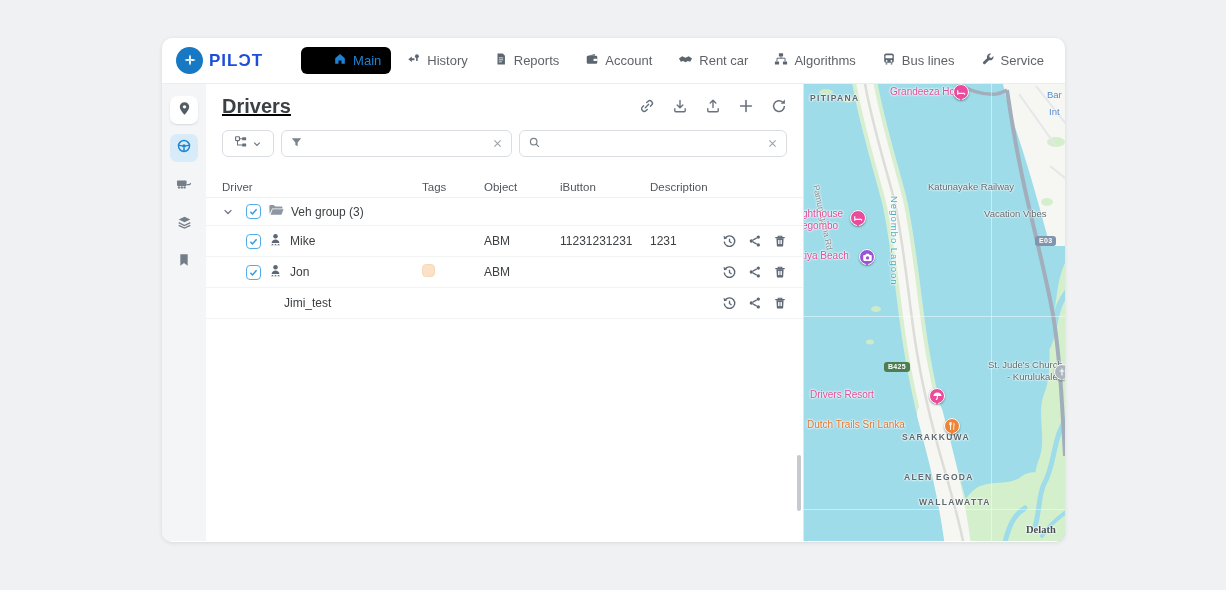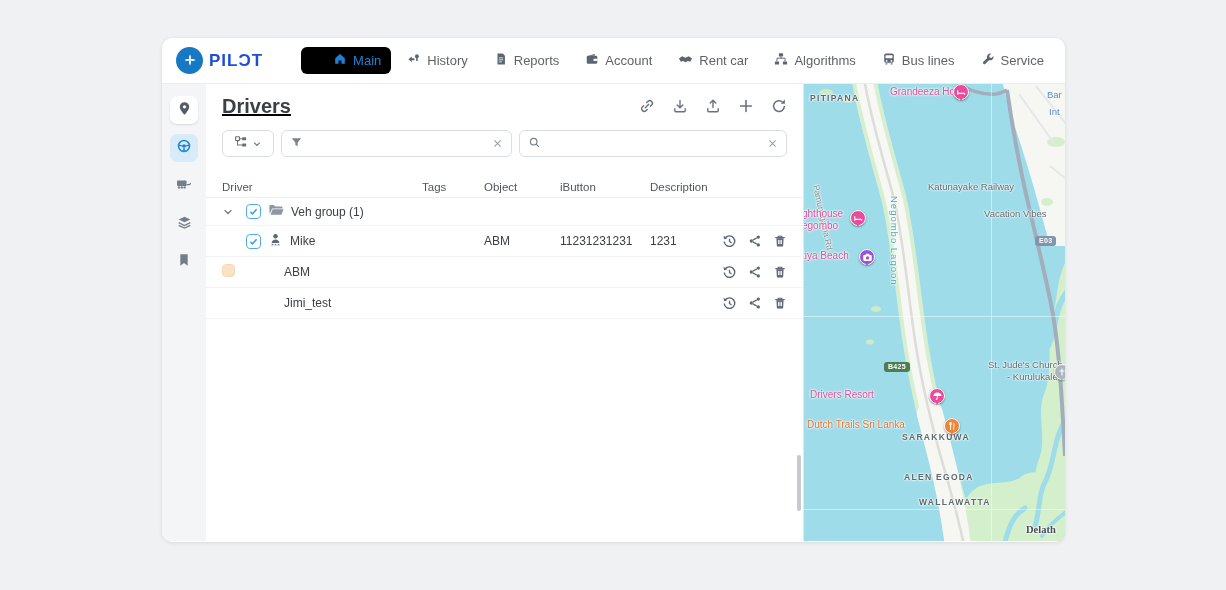--- a/index.html
+++ b/index.html
@@ -294,21 +294,21 @@
               </span>
             <span class="cb">
                 <svg width="11" height="11" viewBox="0 0 16 16">
                   <path fill="none" stroke="#2f9ce8" stroke-width="2.2" d="M3.5 8.3l3 3.2 6-6.8"></path>
                 </svg>
               </span>
             <span><svg width="16" height="16" viewBox="0 0 16 16" fill="#8d97a1">
                   <path d="M1.3 4.4c0-.7.6-1.3 1.3-1.3h3.1l1.5 1.5h6c.7 0 1.3.6 1.3 1.3v.6H4.2L1.6 12z"></path>
                   <path d="M4.6 7.3h11l-2.2 5.5H2.5z"></path>
                 </svg></span>
-            <span>Veh group (1)</span>
+            <span>Veh group (3)</span>
           </div>
         </div>
 
         <div class="trow">
           <div class="c-driver">
             <span class="gutter"></span>
             <span class="cb">
                 <svg width="11" height="11" viewBox="0 0 16 16">
                   <path fill="none" stroke="#2f9ce8" stroke-width="2.2" d="M3.5 8.3l3 3.2 6-6.8"></path>
                 </svg>
@@ -344,20 +344,34 @@
                 <svg width="14" height="14" viewBox="0 0 16 16">
                   <path fill="none" stroke="#5d6874" stroke-width="1.3" d="M2.6 4.2h10.8M6 4V2.6h4V4"></path>
                   <path fill="#5d6874" d="M3.9 4.9h8.2l-.5 8.4a1.2 1.2 0 0 1-1.2 1.1H5.6a1.2 1.2 0 0 1-1.2-1.1z"></path>
                   <path stroke="#fff" stroke-width="1.1" d="M6.4 6.8v4.8M8 6.8v4.8M9.6 6.8v4.8"></path>
                 </svg>
               </span>
           </div>
         </div>
 
         <div class="trow">
+          <div class="c-driver">
+            <span class="gutter"></span>
+            <span class="cb">
+                <svg width="11" height="11" viewBox="0 0 16 16">
+                  <path fill="none" stroke="#2f9ce8" stroke-width="2.2" d="M3.5 8.3l3 3.2 6-6.8"></path>
+                </svg>
+              </span>
+            <span><svg width="15" height="15" viewBox="0 0 16 16" fill="#5d6874">
+                  <circle cx="8" cy="4.4" r="2.4"></circle>
+                  <path d="M3.8 11.6c.3-2.4 2-3.7 4.2-3.7s3.9 1.3 4.2 3.7z"></path>
+                  <path d="M3.2 14.2l1.5-1.7 1.5 1.7zM6.5 14.2L8 12.5l1.5 1.7zM9.8 14.2l1.5-1.7 1.5 1.7z"></path>
+                </svg></span>
+            <span>Jon</span>
+          </div>
           <div class="c-tags"><span class="tag-chip"></span></div>
           <div class="c-object">ABM</div>
           <div class="c-ibutton"></div>
           <div class="c-desc"></div>
           <div class="c-actions">
             <span class="act">
                 <svg width="15" height="15" viewBox="0 0 16 16">
                   <path fill="none" stroke="#5d6874" stroke-width="1.5" d="M3.2 4.7A5.6 5.6 0 1 1 2.4 8"></path>
                   <path fill="#5d6874" d="M1.7 1.9l.5 3.8 3.5-1.3z"></path>
                   <path fill="none" stroke="#5d6874" stroke-width="1.4" d="M8 5.1V8l2.2 1.7"></path>

